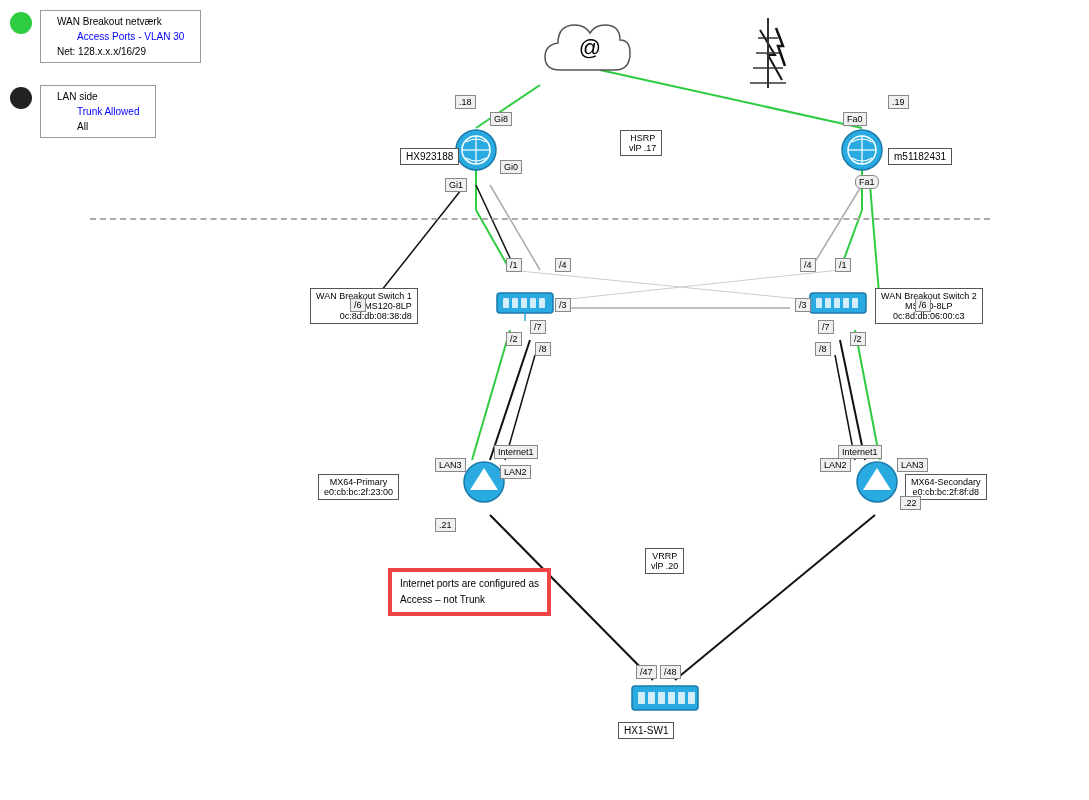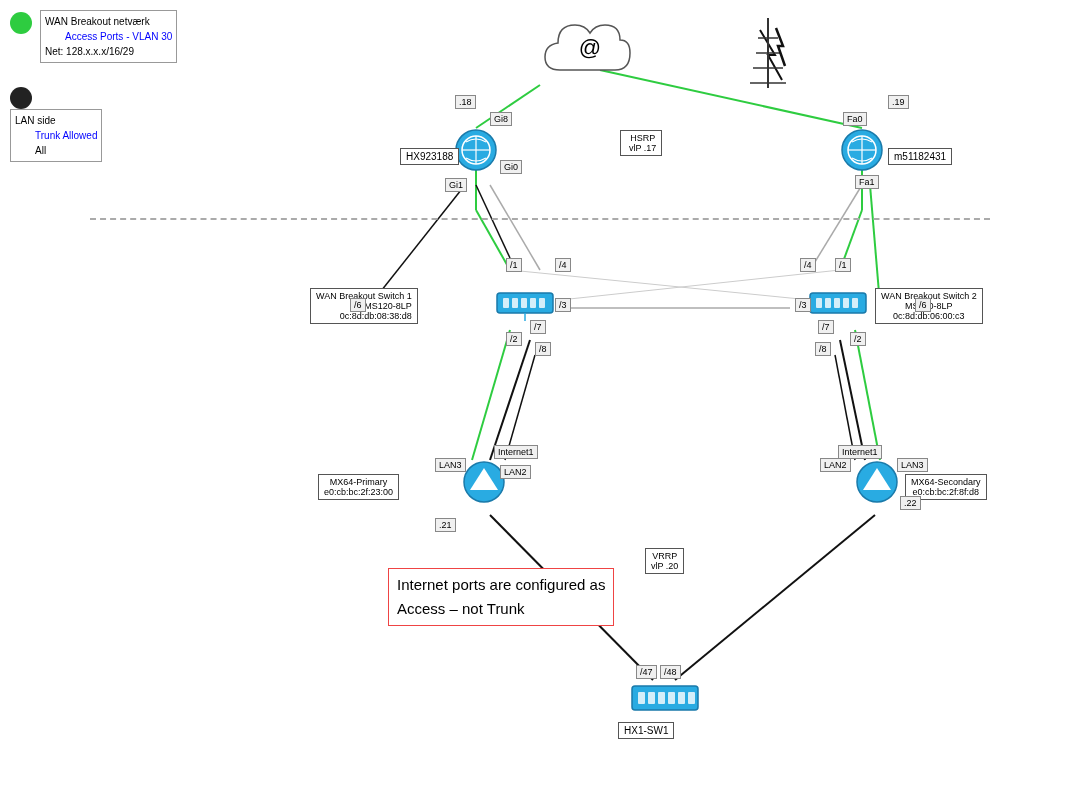--- a/index.html
+++ b/index.html
@@ -27,21 +27,21 @@
       height: 22px;
       border-radius: 50%;
       flex-shrink: 0;
       margin-right: 8px;
       margin-top: 2px;
     }
     .legend-circle.green { background: #2ecc40; }
     .legend-circle.black { background: #222; }
     .legend-text {
       border: 1px solid #999;
-      padding: 3px 4px;
+      padding: 3px 16px;
       font-size: 10px;
       line-height: 1.5;
       background: #fff;
     }
     .legend-text .blue { color: #00f; margin-left: 20px; }
 
     
     .node-label {
       position: absolute;
       border: 1px solid #555;
@@ -71,24 +71,24 @@
     .dashed-sep {
       position: absolute;
       border-top: 2px dashed #aaa;
       width: 900px;
       left: 90px;
     }
 
     
     .info-box {
       position: absolute;
-      border: 1px solid #ef4444;
+      border: 4px solid #ef4444;
       background: #fff;
       padding: 4px 8px;
-      font-size: 15px;
+      font-size: 10px;
       line-height: 1.6;
     }
 
     svg.lines {
       position: absolute;
       top: 0;
       left: 0;
       width: 1089px;
       height: 800px;
       pointer-events: none;
@@ -153,21 +153,21 @@
 
   <div class="legend-item" style="position:absolute;left:10px;top:10px;">
     <div class="legend-circle green"></div>
     <div class="legend-text">
       <span>WAN Breakout netværk</span><br>
       <span class="blue">Access Ports - VLAN 30</span><br>
       <span>Net: 128.x.x.x/16/29</span>
     </div>
   </div>
 
-  <div class="legend-item" style="position:absolute;left:10px;top:85px;flex-direction:column;">
+  <div class="legend-item" style="position:absolute;left:10px;top:85px;">
     <div class="legend-circle black"></div>
     <div class="legend-text">
       <span>LAN side</span><br>
       <span class="blue">Trunk   Allowed</span><br>
       <span style="padding-left:20px;">All</span>
     </div>
   </div>
 
   <div class="cloud" style="left:540px;top:15px;">
     <svg width="100" height="70" viewBox="0 0 100 70">
@@ -218,21 +218,21 @@
       <circle cx="22" cy="22" r="14" fill="none" stroke="white" stroke-width="1.5"></circle>
       <line x1="22" y1="8" x2="22" y2="36" stroke="white" stroke-width="1.2"></line>
       <line x1="8" y1="22" x2="36" y2="22" stroke="white" stroke-width="1.2"></line>
       <path d="M12,14 Q22,8 32,14" fill="none" stroke="white" stroke-width="1.2"></path>
       <path d="M12,30 Q22,36 32,30" fill="none" stroke="white" stroke-width="1.2"></path>
     </svg>
   </div>
   <div class="node-label" style="left:888px;top:148px;">m51182431</div>
 
   <div class="port-label" style="left:843px;top:112px;">Fa0</div>
-  <div class="port-label" style="left:855px;top:175px;">Fa1</div>
+  <div class="port-label" style="left:855px;top:175px;border-radius:6px;">Fa1</div>
 
   <div class="dashed-sep" style="top:218px;"></div>
 
   <div style="position:absolute;left:495px;top:285px;">
     <svg width="60" height="36" viewBox="0 0 60 36">
       <rect x="2" y="8" width="56" height="20" rx="3" fill="#29abe2" stroke="#1a7aaa" stroke-width="1.5"></rect>
       <rect x="8" y="13" width="6" height="10" rx="1" fill="white" opacity="0.8"></rect>
       <rect x="17" y="13" width="6" height="10" rx="1" fill="white" opacity="0.8"></rect>
       <rect x="26" y="13" width="6" height="10" rx="1" fill="white" opacity="0.8"></rect>
       <rect x="35" y="13" width="6" height="10" rx="1" fill="white" opacity="0.8"></rect>

